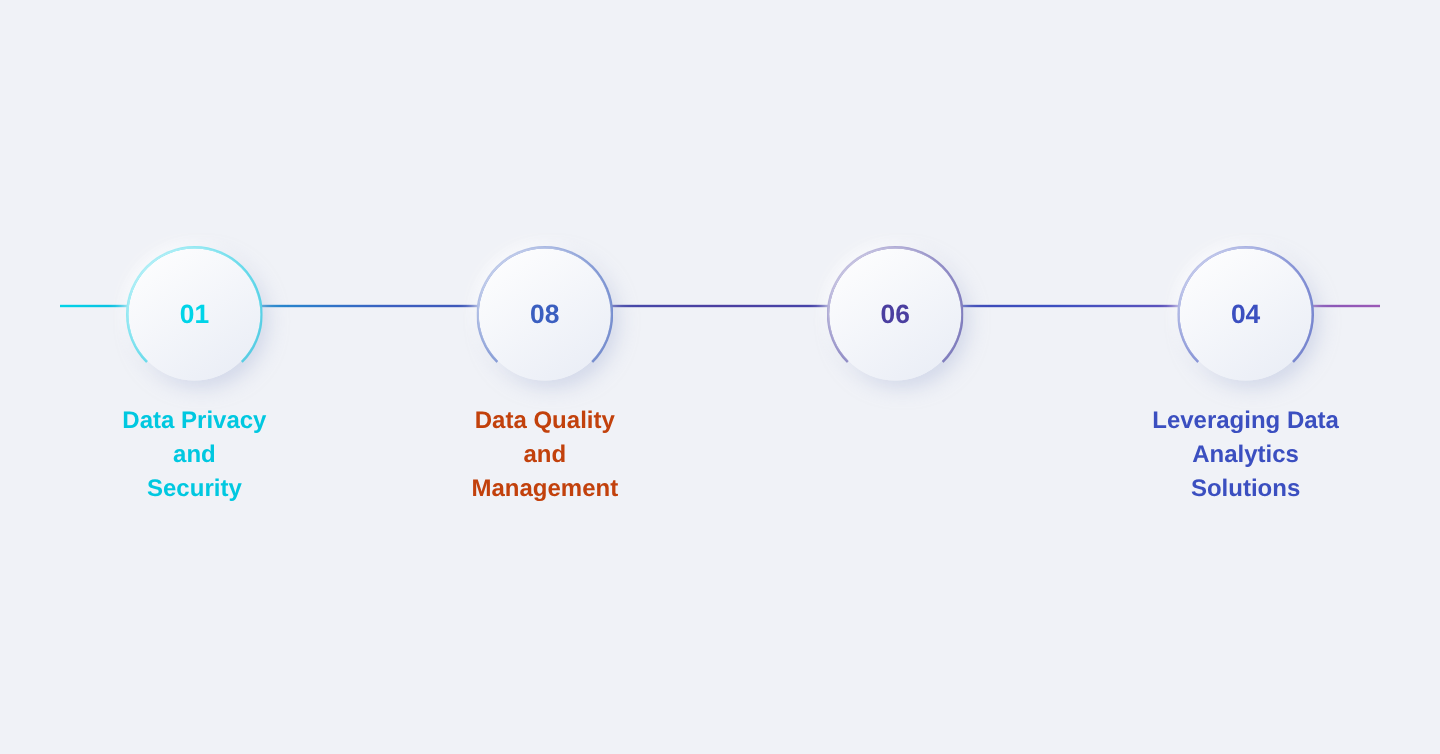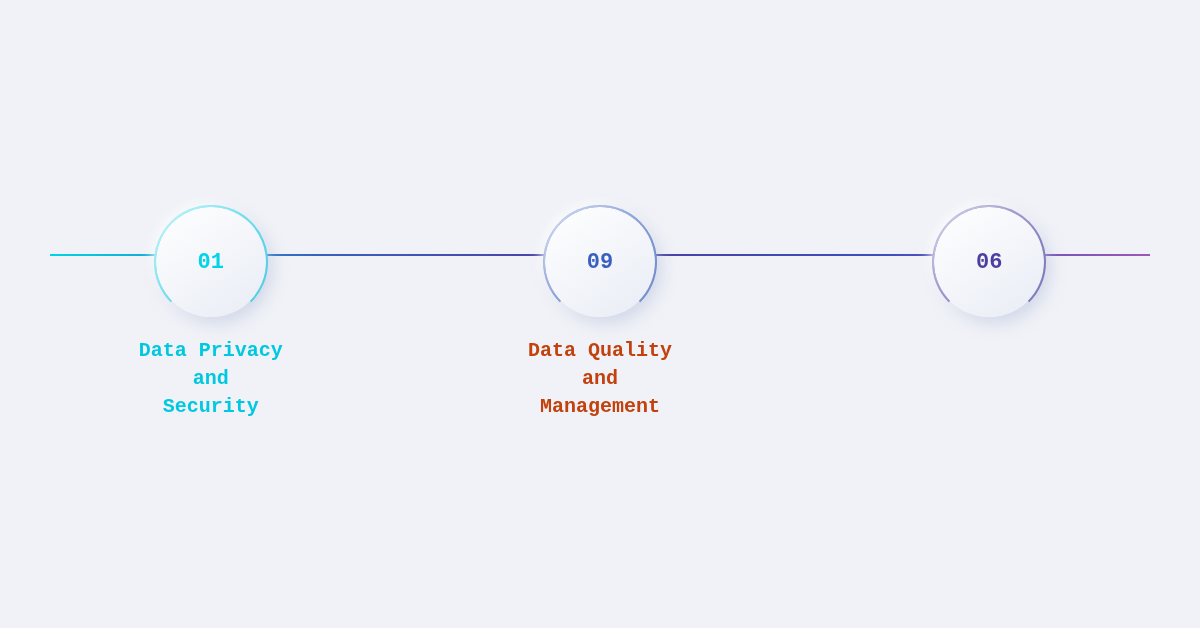--- a/index.html
+++ b/index.html
@@ -40,21 +40,20 @@
     }
 
     .items-row {
       display: flex;
       align-items: flex-start;
       justify-content: space-around;
       width: 100%;
       padding: 0 16px;
       position: relative;
       z-index: 1;
-      font-family: Liberation Mono, monospace;
     }
 
     .item {
       display: flex;
       flex-direction: column;
       align-items: center;
       width: 180px;
     }
 
     .circle-wrapper {
@@ -163,31 +162,40 @@
           <span class="circle-number">01</span>
         </div>
       </div>
       <div class="item-label">Data Privacy<br>and<br>Security</div>
     </div>
 
     <div class="item item-2">
       <div class="circle-wrapper">
         <div class="circle-arc"></div>
         <div class="circle-bg">
-          <span class="circle-number">09</span>
+          <span class="circle-number">08</span>
         </div>
       </div>
       <div class="item-label">Data Quality<br>and<br>Management</div>
     </div>
 
     <div class="item item-3">
       <div class="circle-wrapper">
         <div class="circle-arc"></div>
         <div class="circle-bg">
           <span class="circle-number">06</span>
         </div>
       </div>
     </div>
 
+    <div class="item item-4">
+      <div class="circle-wrapper">
+        <div class="circle-arc"></div>
+        <div class="circle-bg">
+          <span class="circle-number">04</span>
+        </div>
+      </div>
+      <div class="item-label">Leveraging Data<br>Analytics<br>Solutions</div>
+    </div>
 
 
   </div>
 </div>
 
 </body></html>

